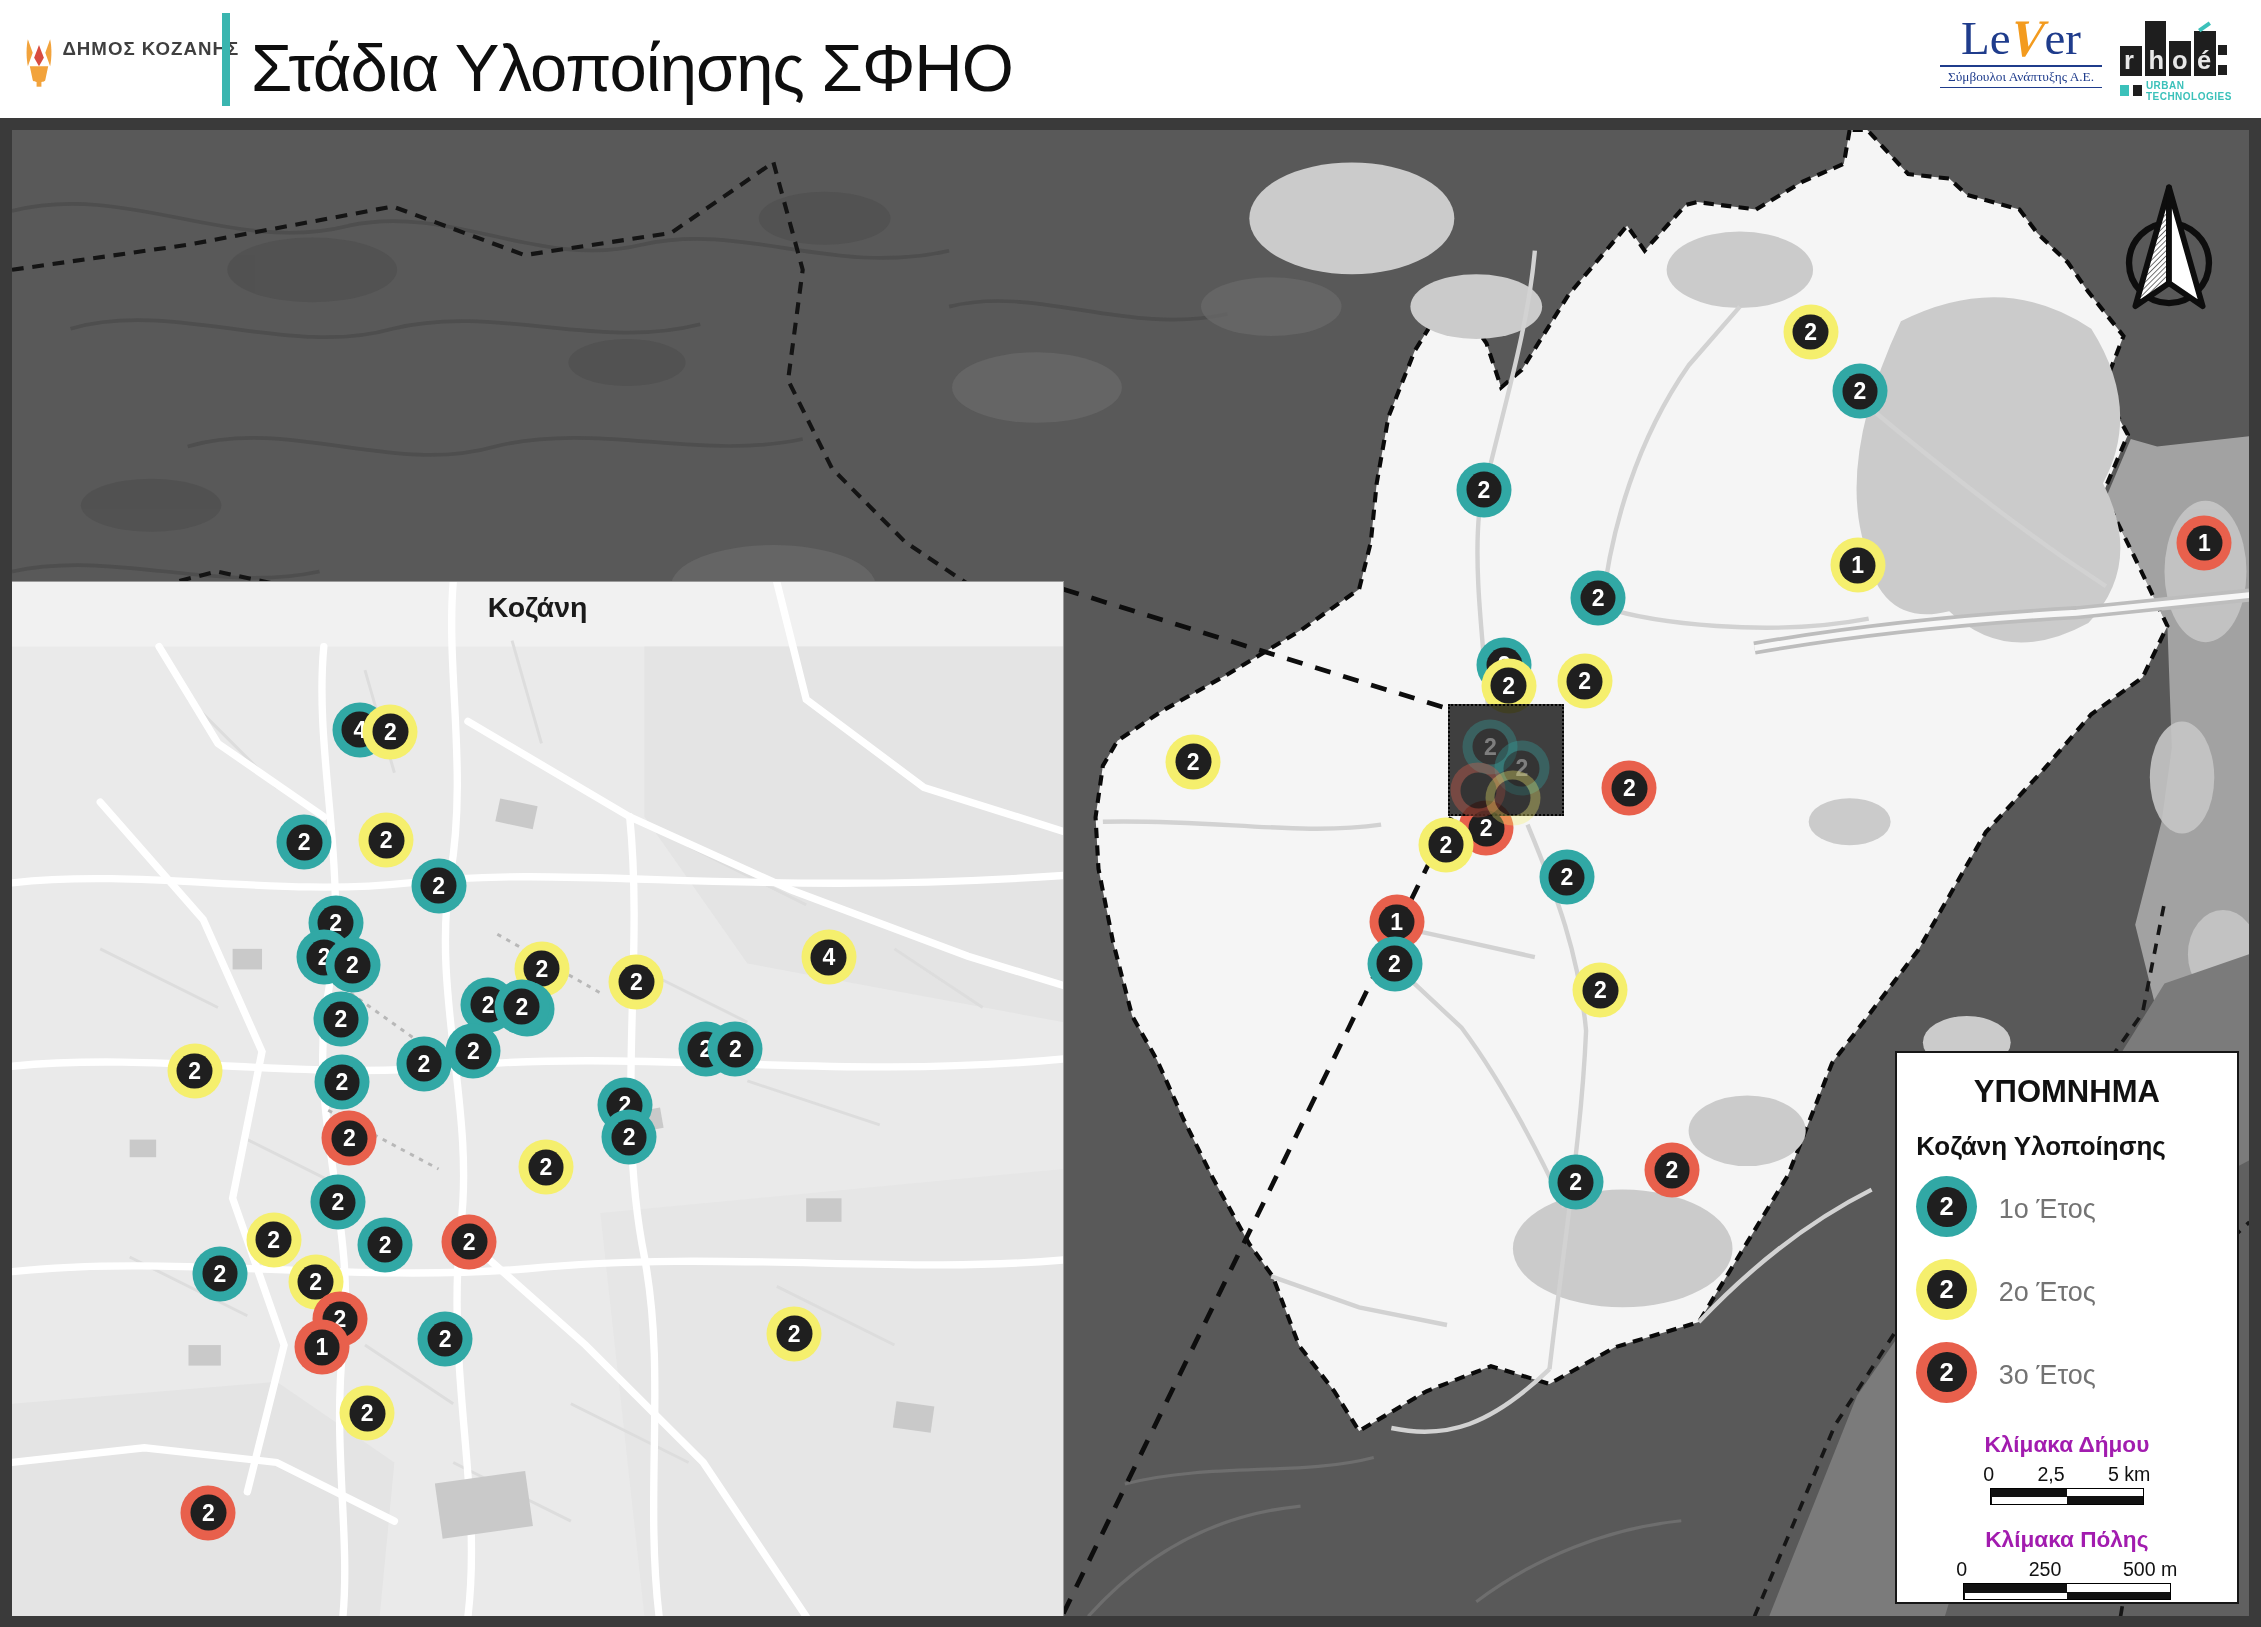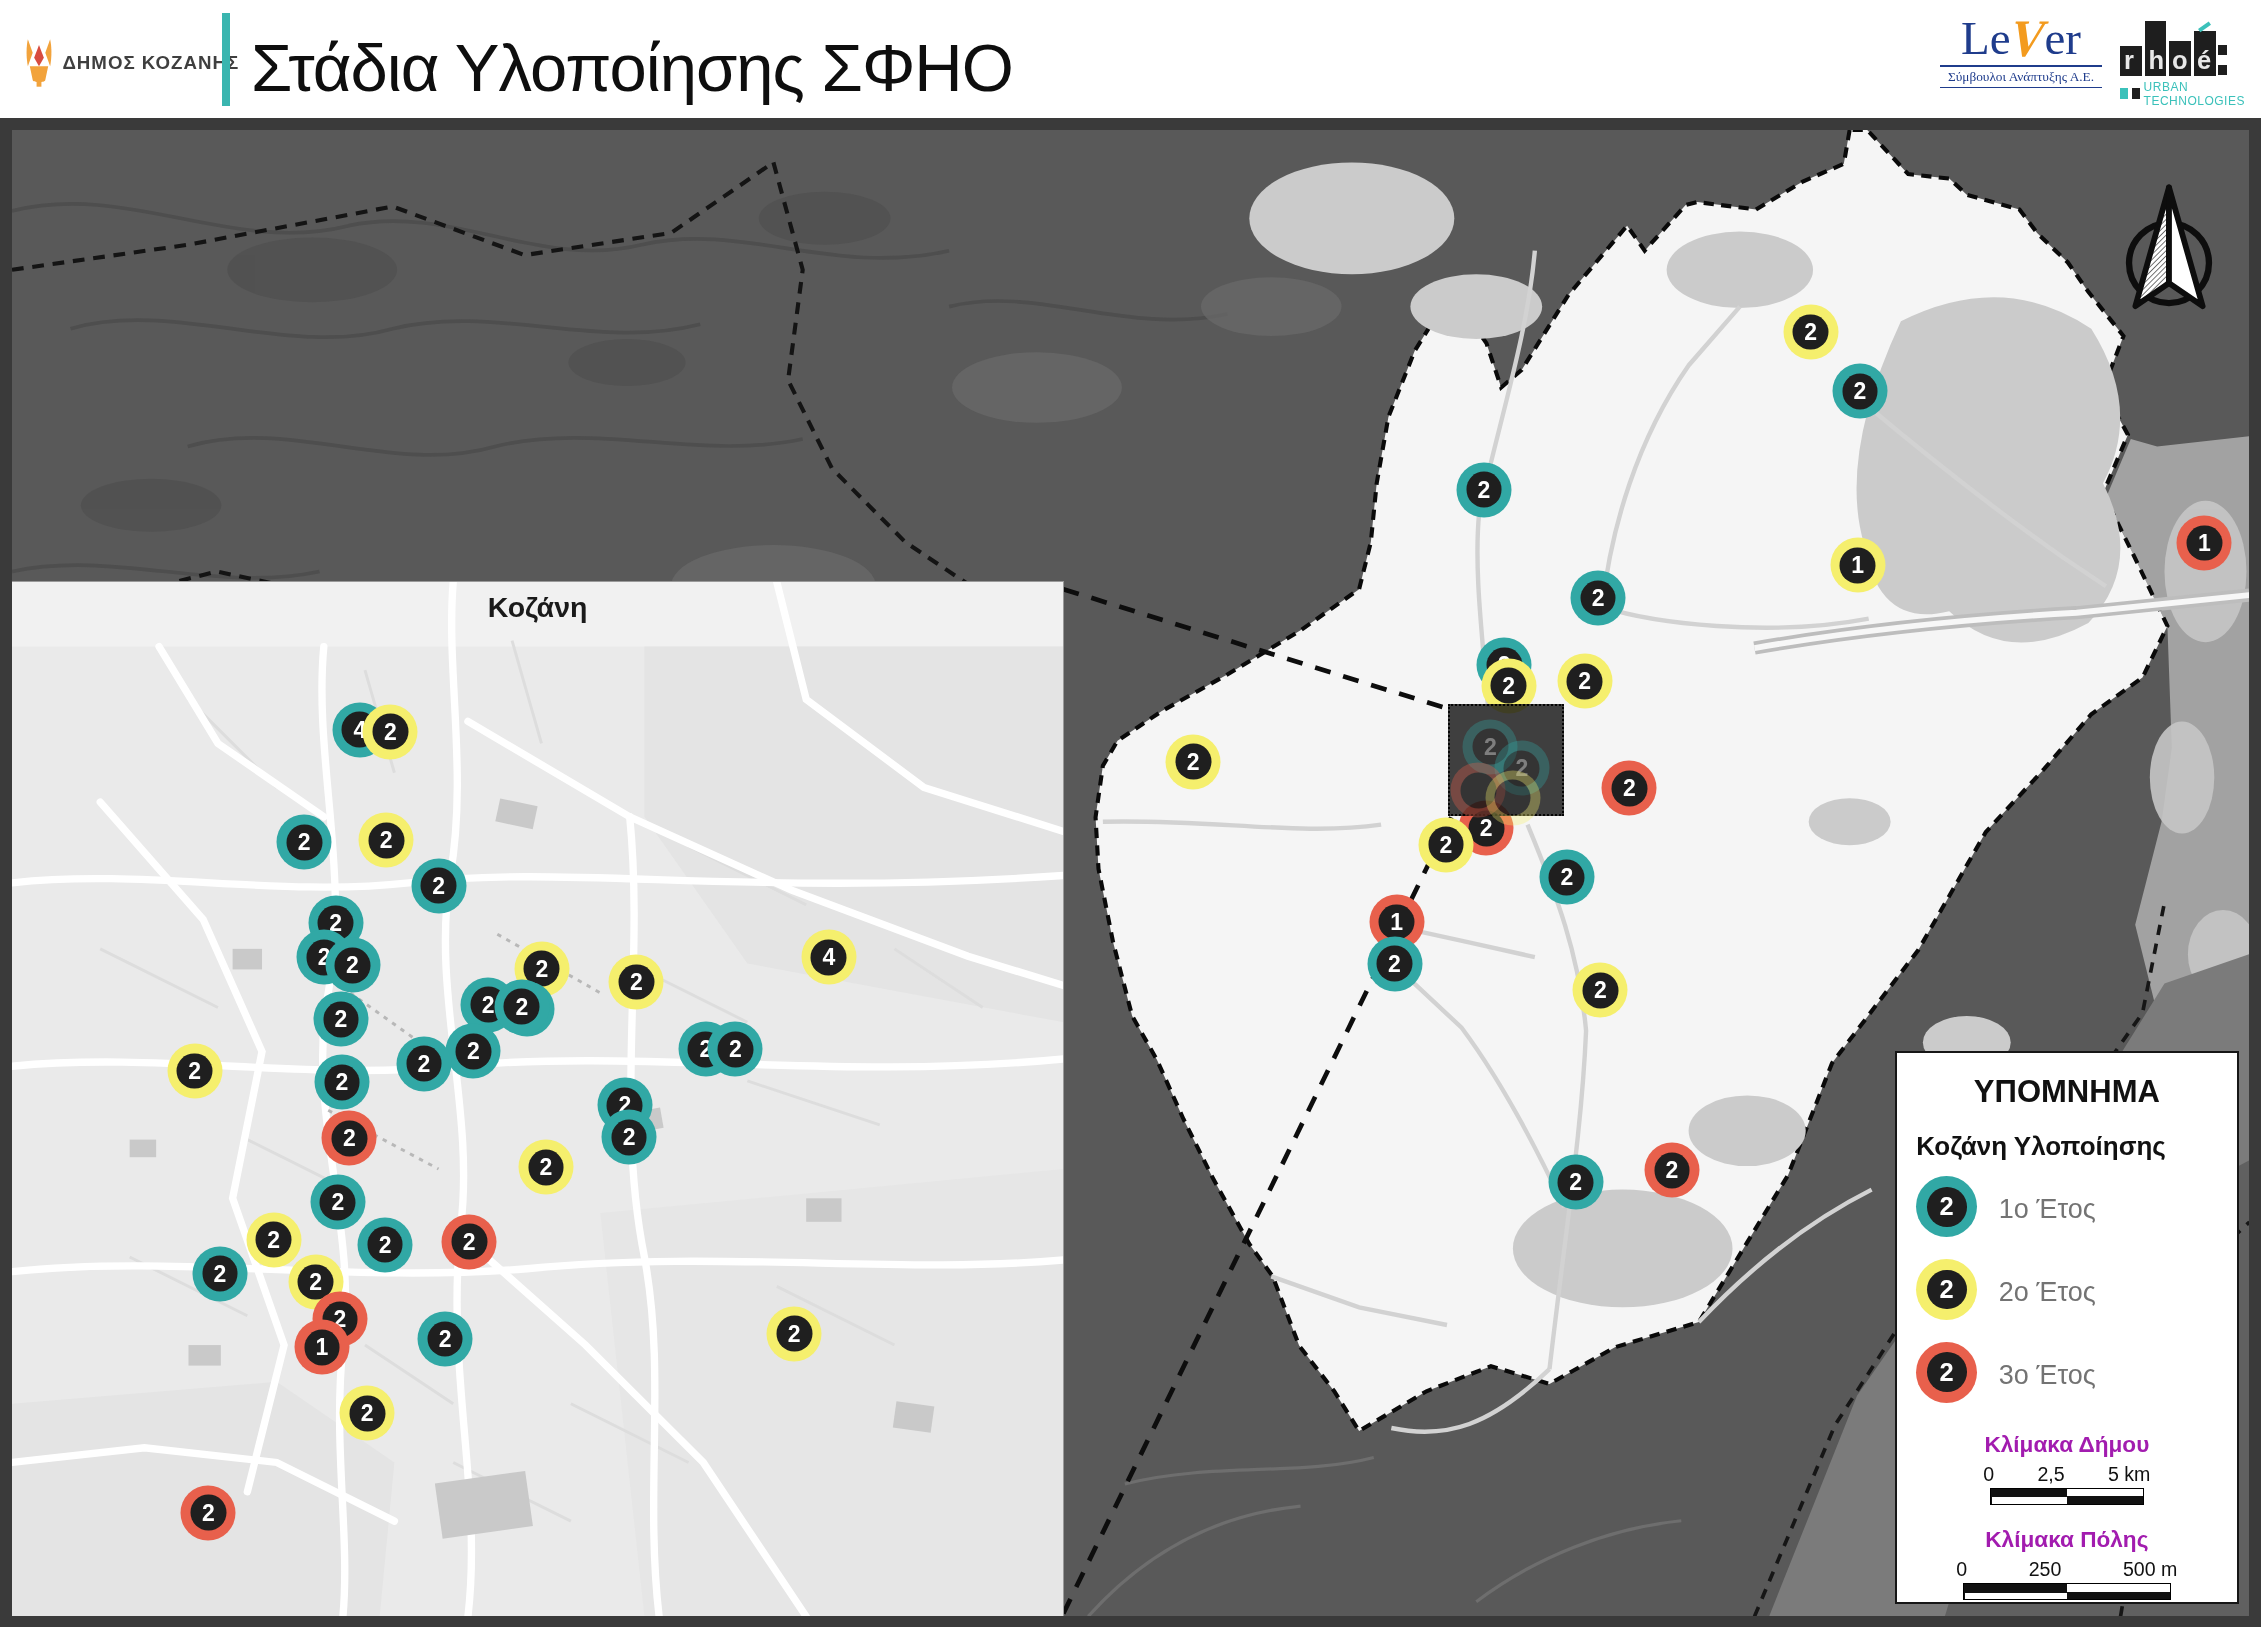--- a/index.html
+++ b/index.html
@@ -1,21 +1,21 @@
 <!DOCTYPE html>
 <html style="font-size:7.9px"><head>
 <meta charset="utf-8">
 <style>
   html,body{margin:0;padding:0;background:#ffffff;}
   .page{position:relative;width:2261px;height:1627px;background:#ffffff;overflow:hidden;
         font-family:"Liberation Sans", sans-serif;}
 
   
   .header{position:absolute;left:0;top:0;width:100%;height:118px;background:#ffffff;}
-  .muni-block{position:absolute;left:23.6px;top:38px;display:flex;align-items:center;gap:8.8px;}
+  .muni-block{position:absolute;left:23.6px;top:38px;display:flex;align-items:flex-start;gap:8.8px;}
   .muni-name{font-size:18.7px;font-weight:600;letter-spacing:1px;color:#3f3f3f;}
   .divider{position:absolute;left:222px;top:12.8px;width:8.3px;height:93px;background:#3ab5af;}
   .page-title{position:absolute;left:251px;top:29px;font-size:67px;font-weight:400;color:#0e0e0e;
               letter-spacing:-1px;white-space:nowrap;}
 
   
   .lever{position:absolute;left:1940px;top:14.7px;width:162px;text-align:center;}
   .lever-word{font-family:"Liberation Serif", serif;font-size:47px;color:#1f3c8c;line-height:1;}
   .lever-word .v{color:#f39b1f;font-weight:700;display:inline-block;transform:skewX(-14deg) scaleY(1.12);}
   .lever-sub{margin-top:2.9px;border-top:2.5px solid #1f3c8c;padding-top:2.9px;
@@ -24,21 +24,21 @@
 
   
   .rhoe{position:absolute;left:2120px;top:16.7px;width:133px;}
   .rhoe-bars{position:relative;height:59px;}
   .rhoe-bars .bar{position:absolute;bottom:0;background:#1e1e1e;}
   .rhoe-letter{position:absolute;bottom:1px;color:#e8e8e8;font-size:25.5px;font-weight:700;}
   .rhoe-accent{position:absolute;width:12.8px;height:3.9px;background:#3bc1ba;transform:rotate(-35deg);}
   .rhoe-sub{margin-top:3.9px;display:flex;align-items:center;gap:3.9px;}
   .rhoe-sq1{width:10.8px;height:10.8px;background:#3bc1ba;}
   .rhoe-sq2{width:10.8px;height:10.8px;background:#1e1e1e;}
-  .rhoe-sub-text{font-size:12px;font-weight:400;color:#3bc1ba;letter-spacing:0.5px;}
+  .rhoe-sub-text{font-size:10px;font-weight:700;color:#3bc1ba;letter-spacing:0.5px;}
 
   
   .map-area{position:absolute;left:0;top:118px;width:2261px;height:1510px;background:#3a3a3a;}
   .map-canvas{position:absolute;left:11.8px;top:11.8px;right:11.8px;bottom:11.8px;background:#595959;overflow:hidden;}
   .map-canvas > svg.base{position:absolute;left:0;top:0;width:100%;height:100%;}
 
   
   .extent-square{position:absolute;background:rgba(18,18,18,0.80);border:2px dotted #050505;z-index:5;}
   .extent-square .marker{opacity:0.33;}
 

